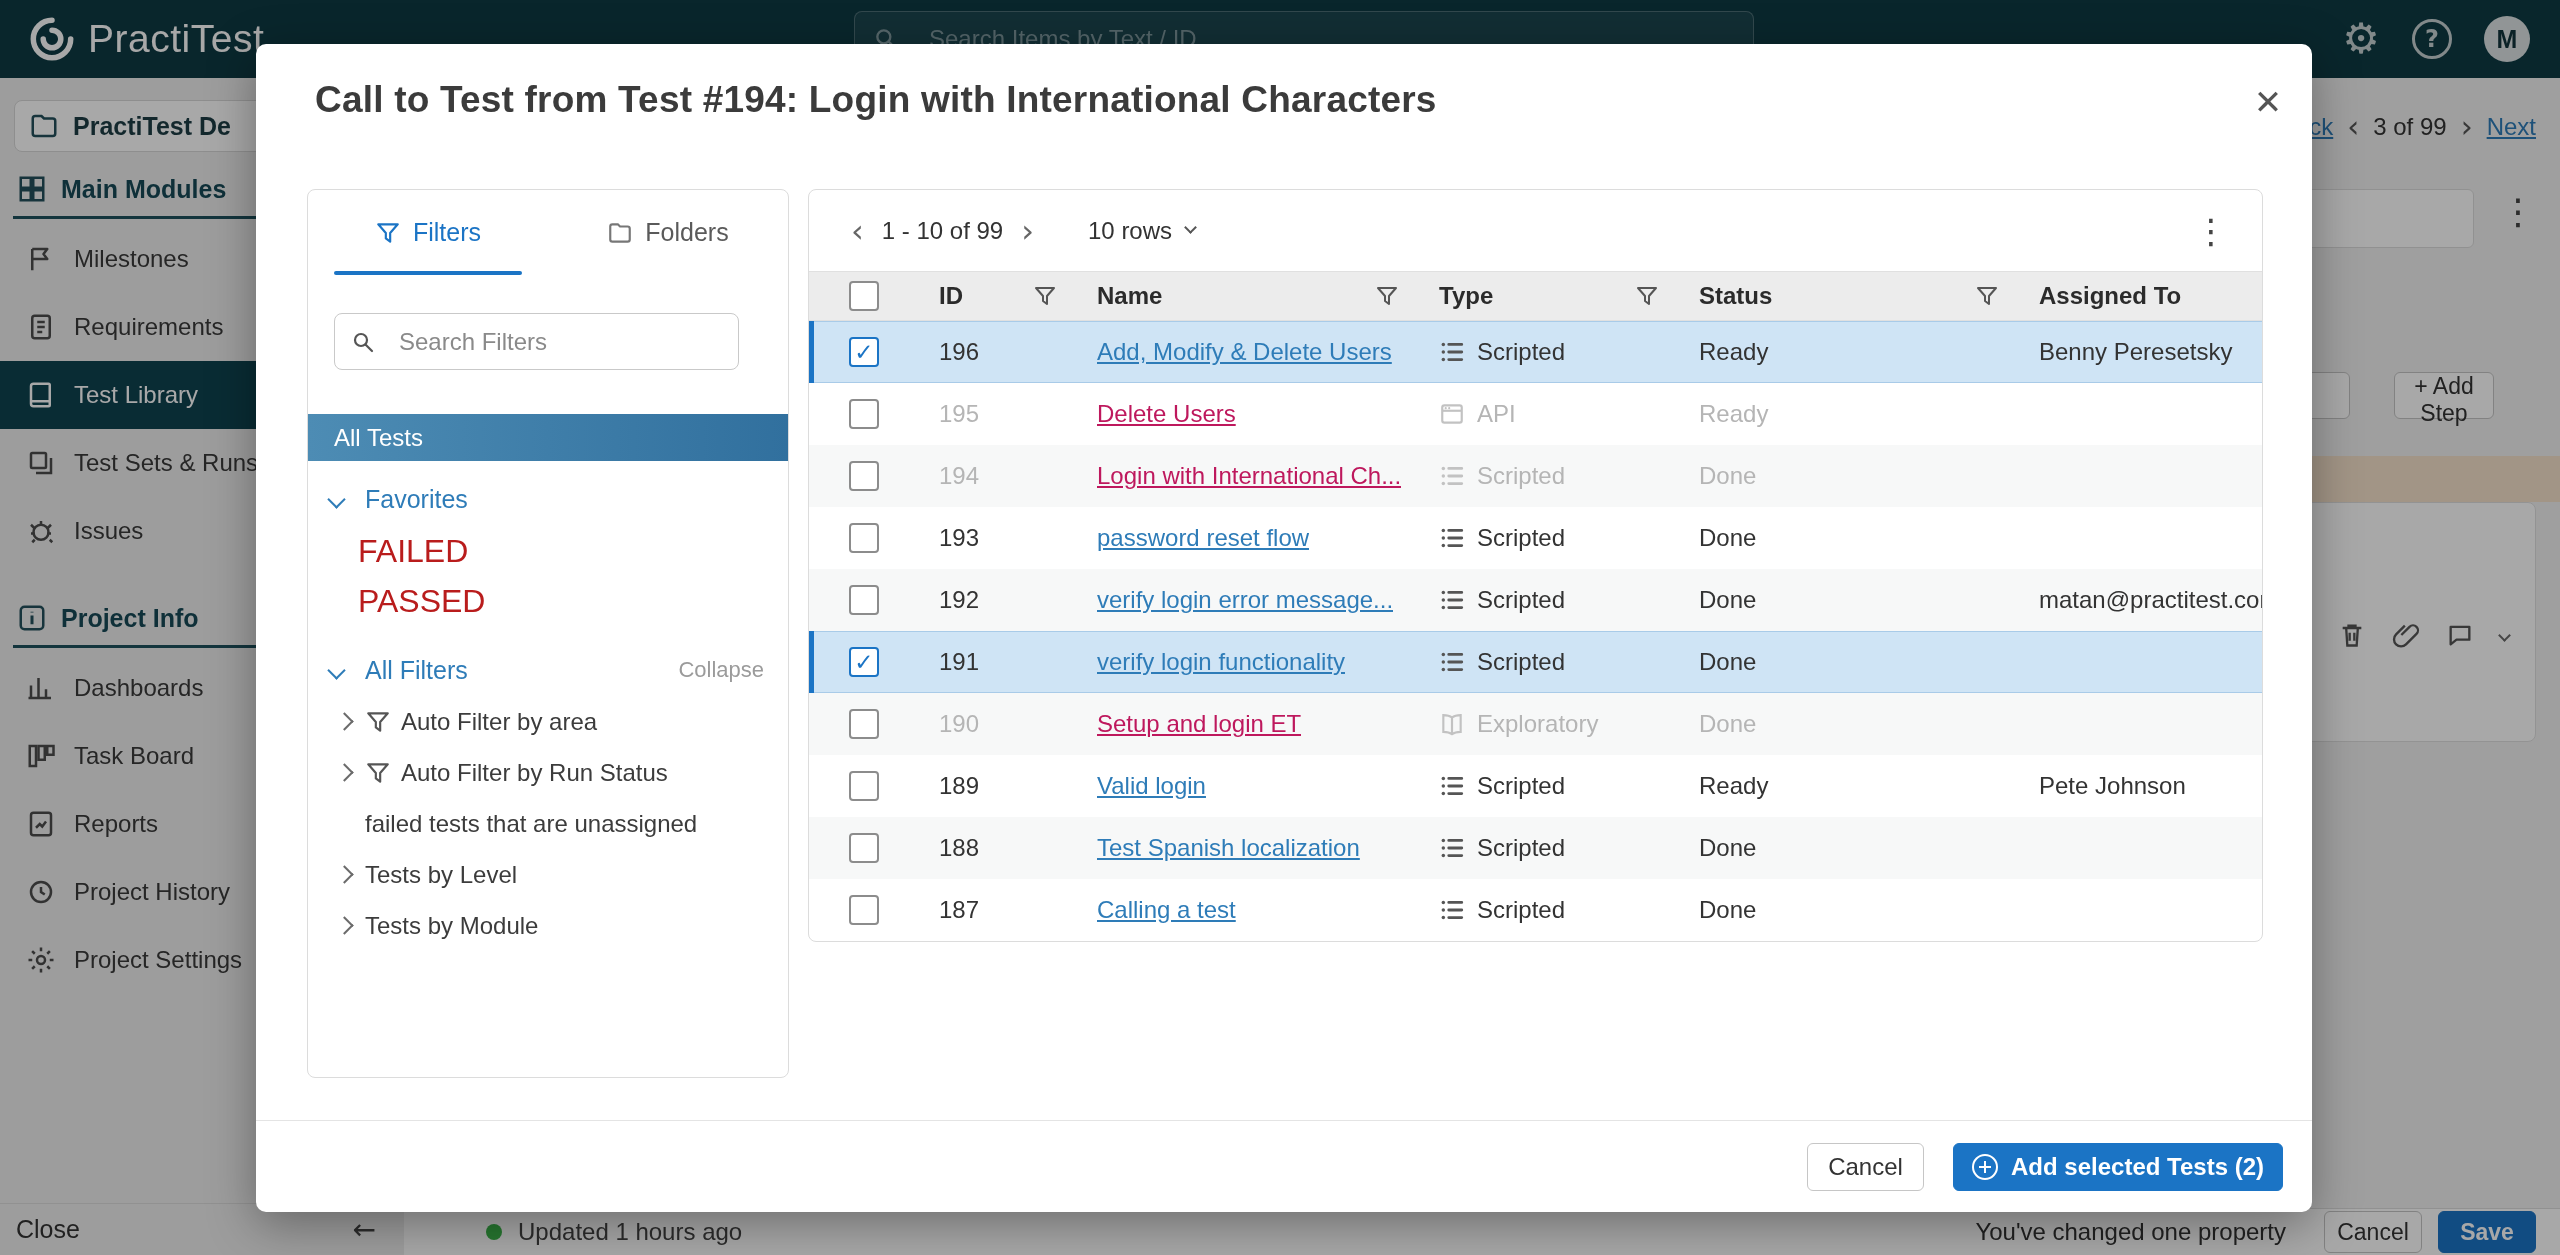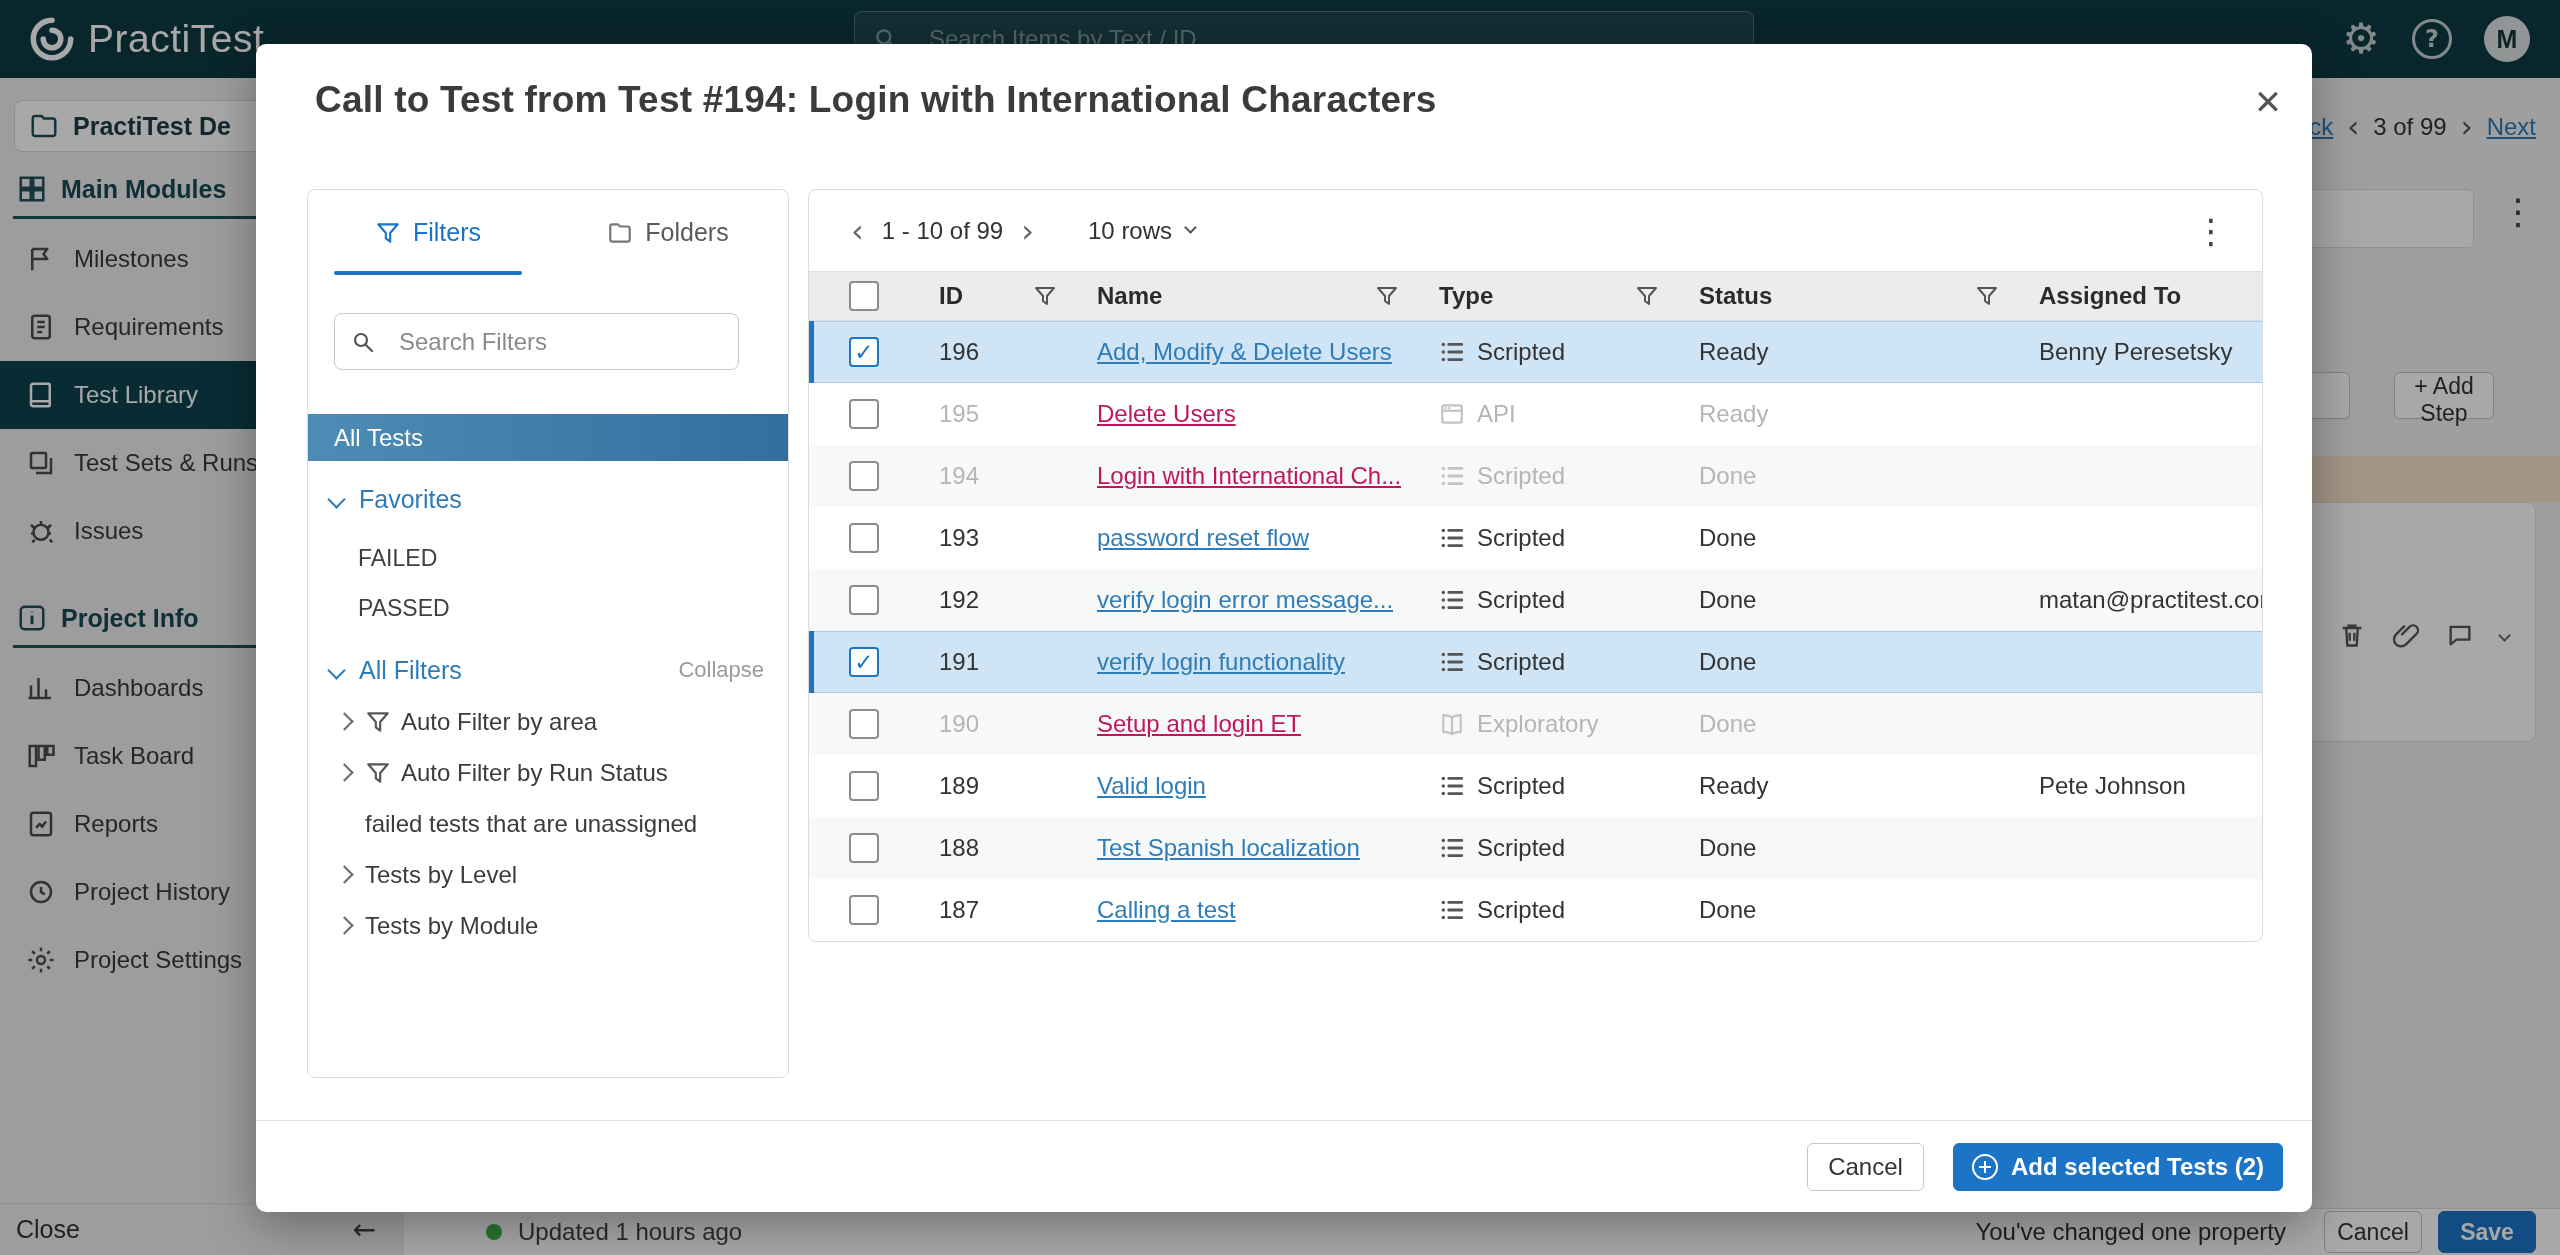--- a/index.html
+++ b/index.html
@@ -62,26 +62,26 @@
   .tabs{display:flex;height:85px}
   .tab{flex:1;display:flex;align-items:center;justify-content:center;gap:12px;font-size:25px;color:#5a5a5a;cursor:pointer;position:relative}
   .tab .t-icon{width:26px;height:26px;color:#777}
   .tab.active{color:#1b74c5}
   .tab.active .t-icon{color:#1b74c5}
   .tab.active::after{content:"";position:absolute;left:26px;right:26px;bottom:0;height:4px;background:#1b74c5;border-radius:2px}
   .f-search{position:absolute;left:26px;top:123px;width:405px;height:57px;border:1px solid #c9c9c9;border-radius:8px;display:flex;align-items:center;padding:0 16px;gap:24px;color:#555}
   .f-search input{flex:1;min-width:0;border:0;outline:0;font-size:24px;color:#333;font-family:inherit;background:transparent}
   .f-search input::placeholder{color:#8a8a8a}
   .all-tests{position:absolute;left:0;top:224px;width:100%;height:47px;background:linear-gradient(90deg,#4d8cb4,#31709e);color:#fff;font-size:24px;display:flex;align-items:center;padding:0 26px;cursor:pointer}
-  .group-head{position:absolute;left:0;width:100%;height:44px;display:flex;align-items:center;gap:16px;padding:0 24px 0 22px;font-size:25px;color:#2e7cb8;cursor:pointer}
+  .group-head{position:absolute;left:0;width:100%;height:44px;display:flex;align-items:center;gap:22px;padding:0 24px 0 22px;font-size:25px;color:#2e7cb8;cursor:pointer}
   .gh-fav{top:287px}
   .gh-all{top:458px}
   .collapse{margin-left:auto;color:#9b9b9b;font-size:22px;cursor:pointer}
   .fav-list{position:absolute;left:0;top:343px;width:100%}
-  .fav-item{height:50px;display:flex;align-items:center;padding-left:50px;font-size:23px;color:#404040;cursor:pointer}
+  .fav-item{height:50px;display:flex;align-items:flex-start;padding-left:50px;font-size:32px;color:#b91c1c;cursor:pointer}
   .tree-list{position:absolute;left:0;top:506px;width:100%}
   .tree-item{height:51px;display:flex;align-items:center;padding-left:30px;font-size:24px;color:#3c3c3c;cursor:pointer}
   .tree-item .chev{margin-right:14px;flex:none}
   .tree-item .ficon{width:26px;height:26px;margin-right:10px;color:#555;flex:none}
   .chev{display:inline-block;width:13px;height:13px;border-right:2.5px solid #6b6b6b;border-bottom:2.5px solid #6b6b6b}
   .chev.down{transform:rotate(45deg)}
   .chev.right{transform:rotate(-45deg)}
   .chev.blue{border-color:#2e7cb8}
   .chev.small{width:9px;height:9px;border-width:2px}
 

